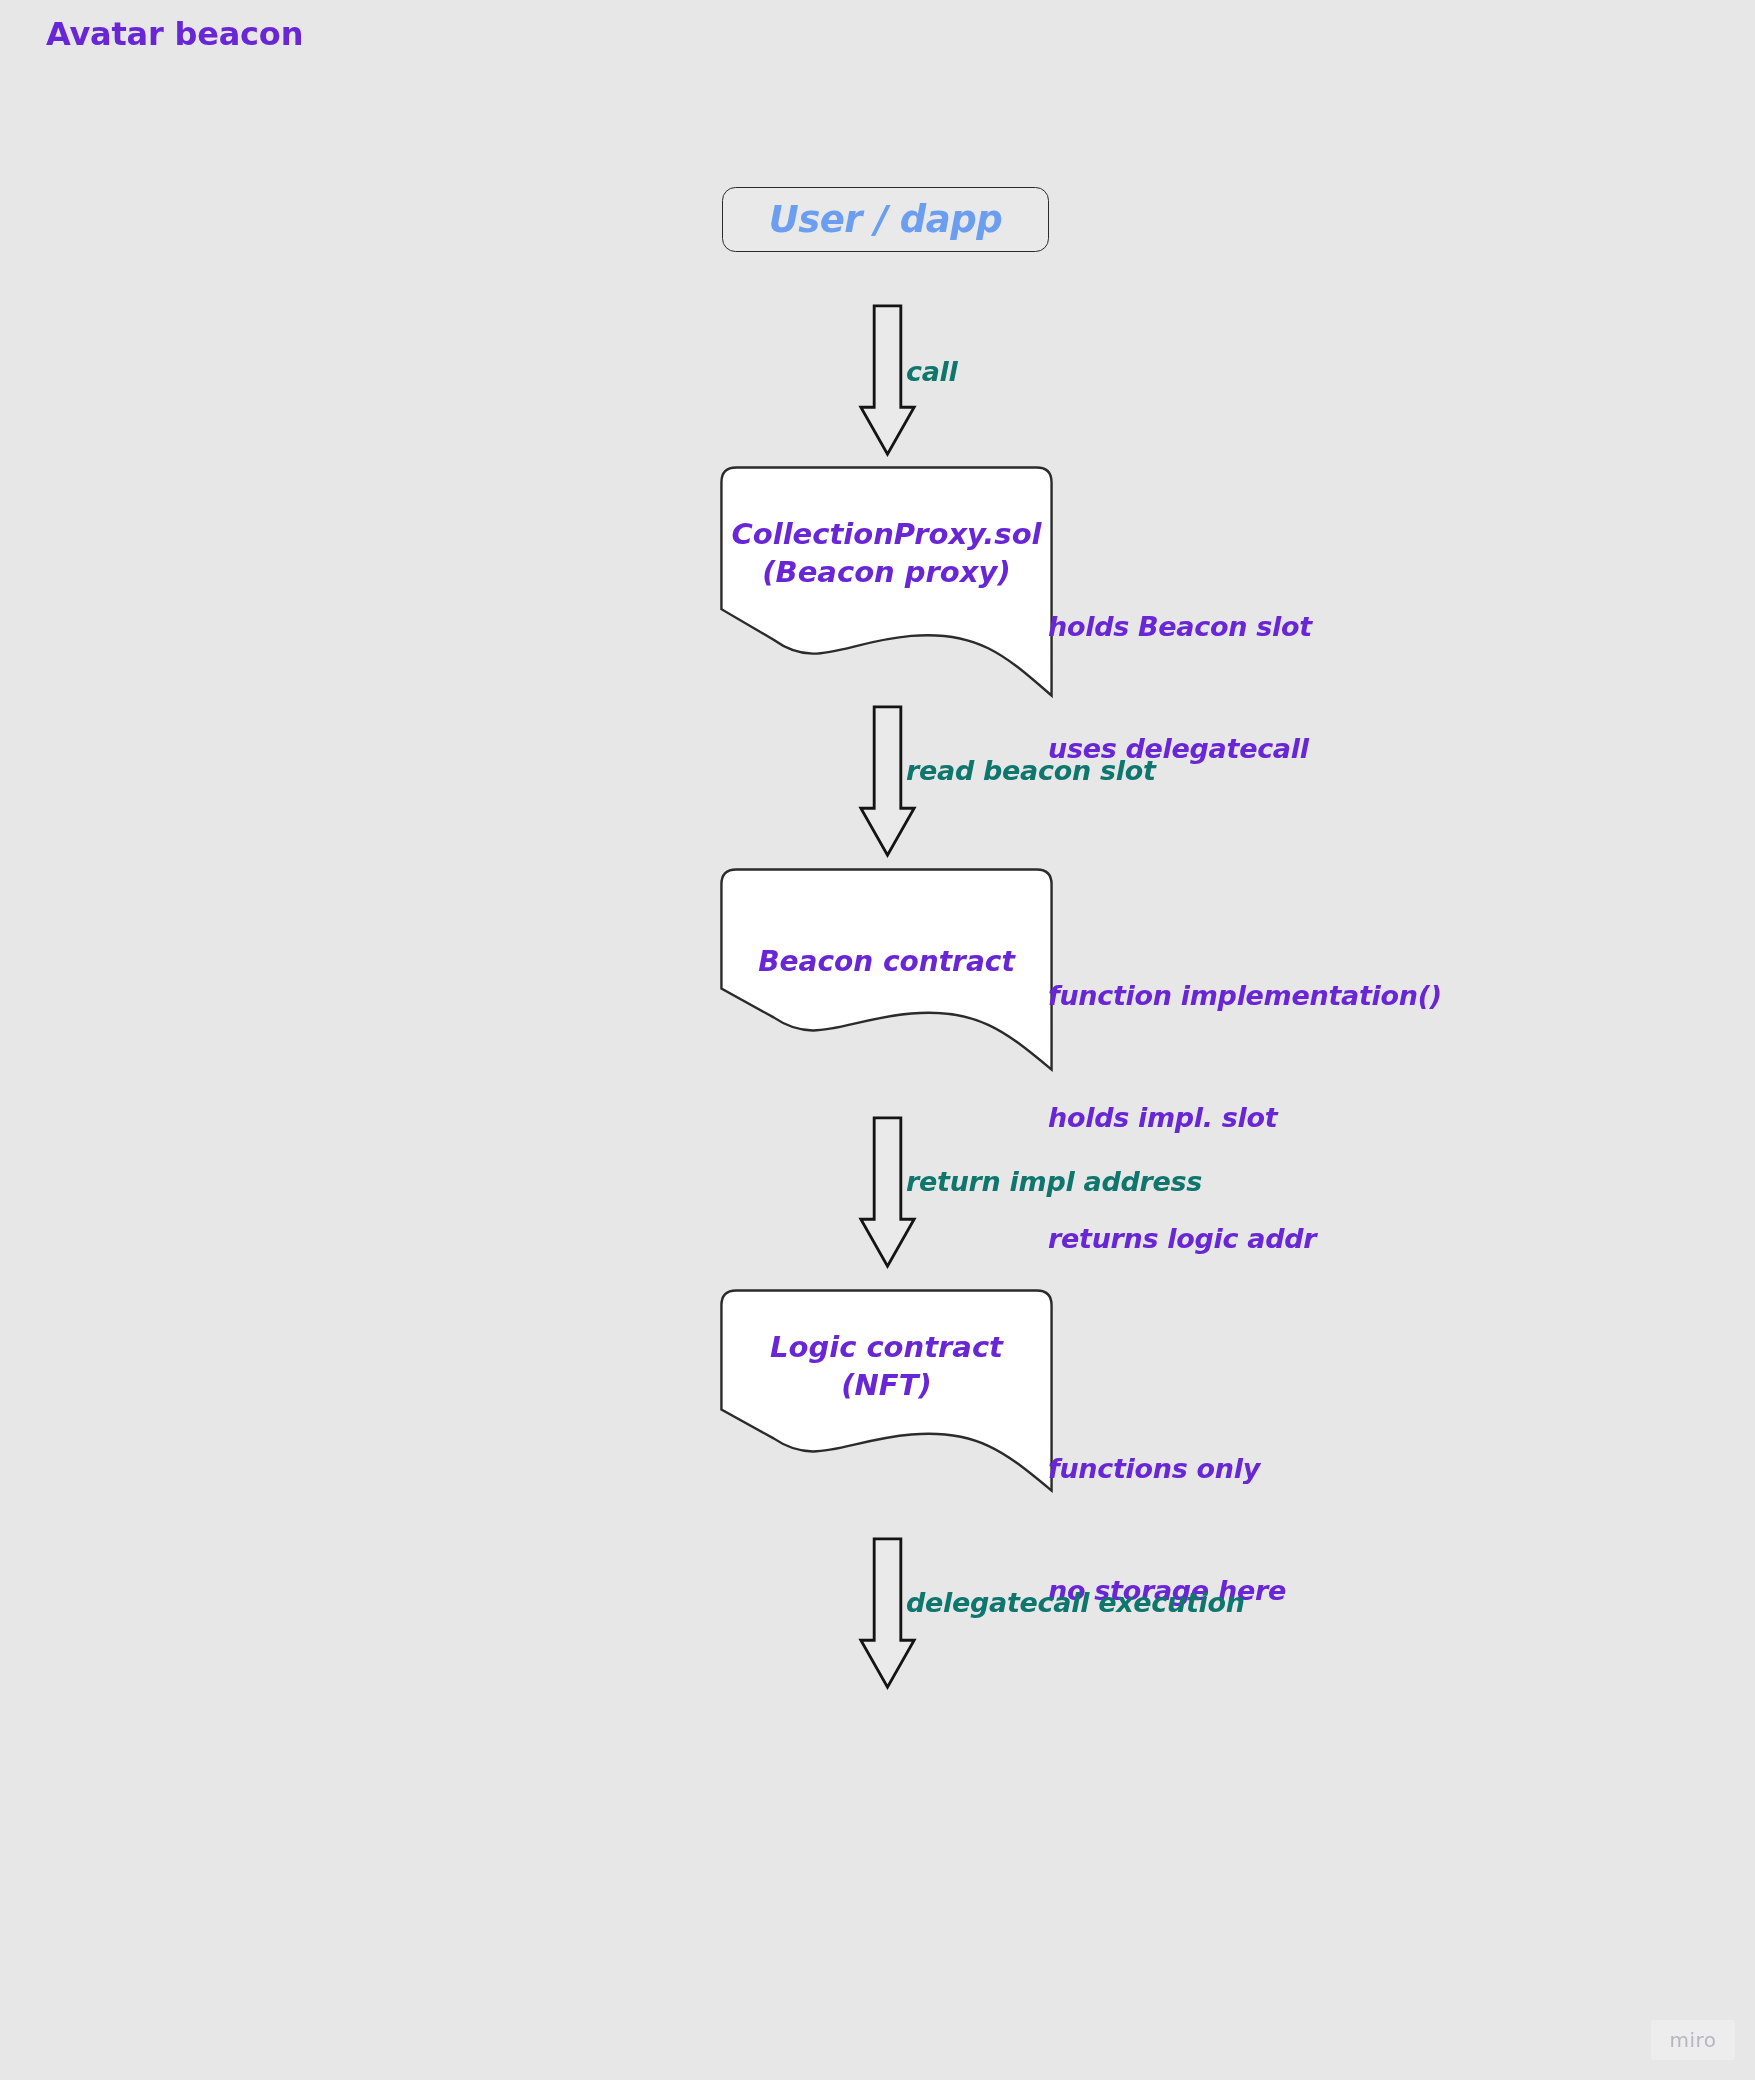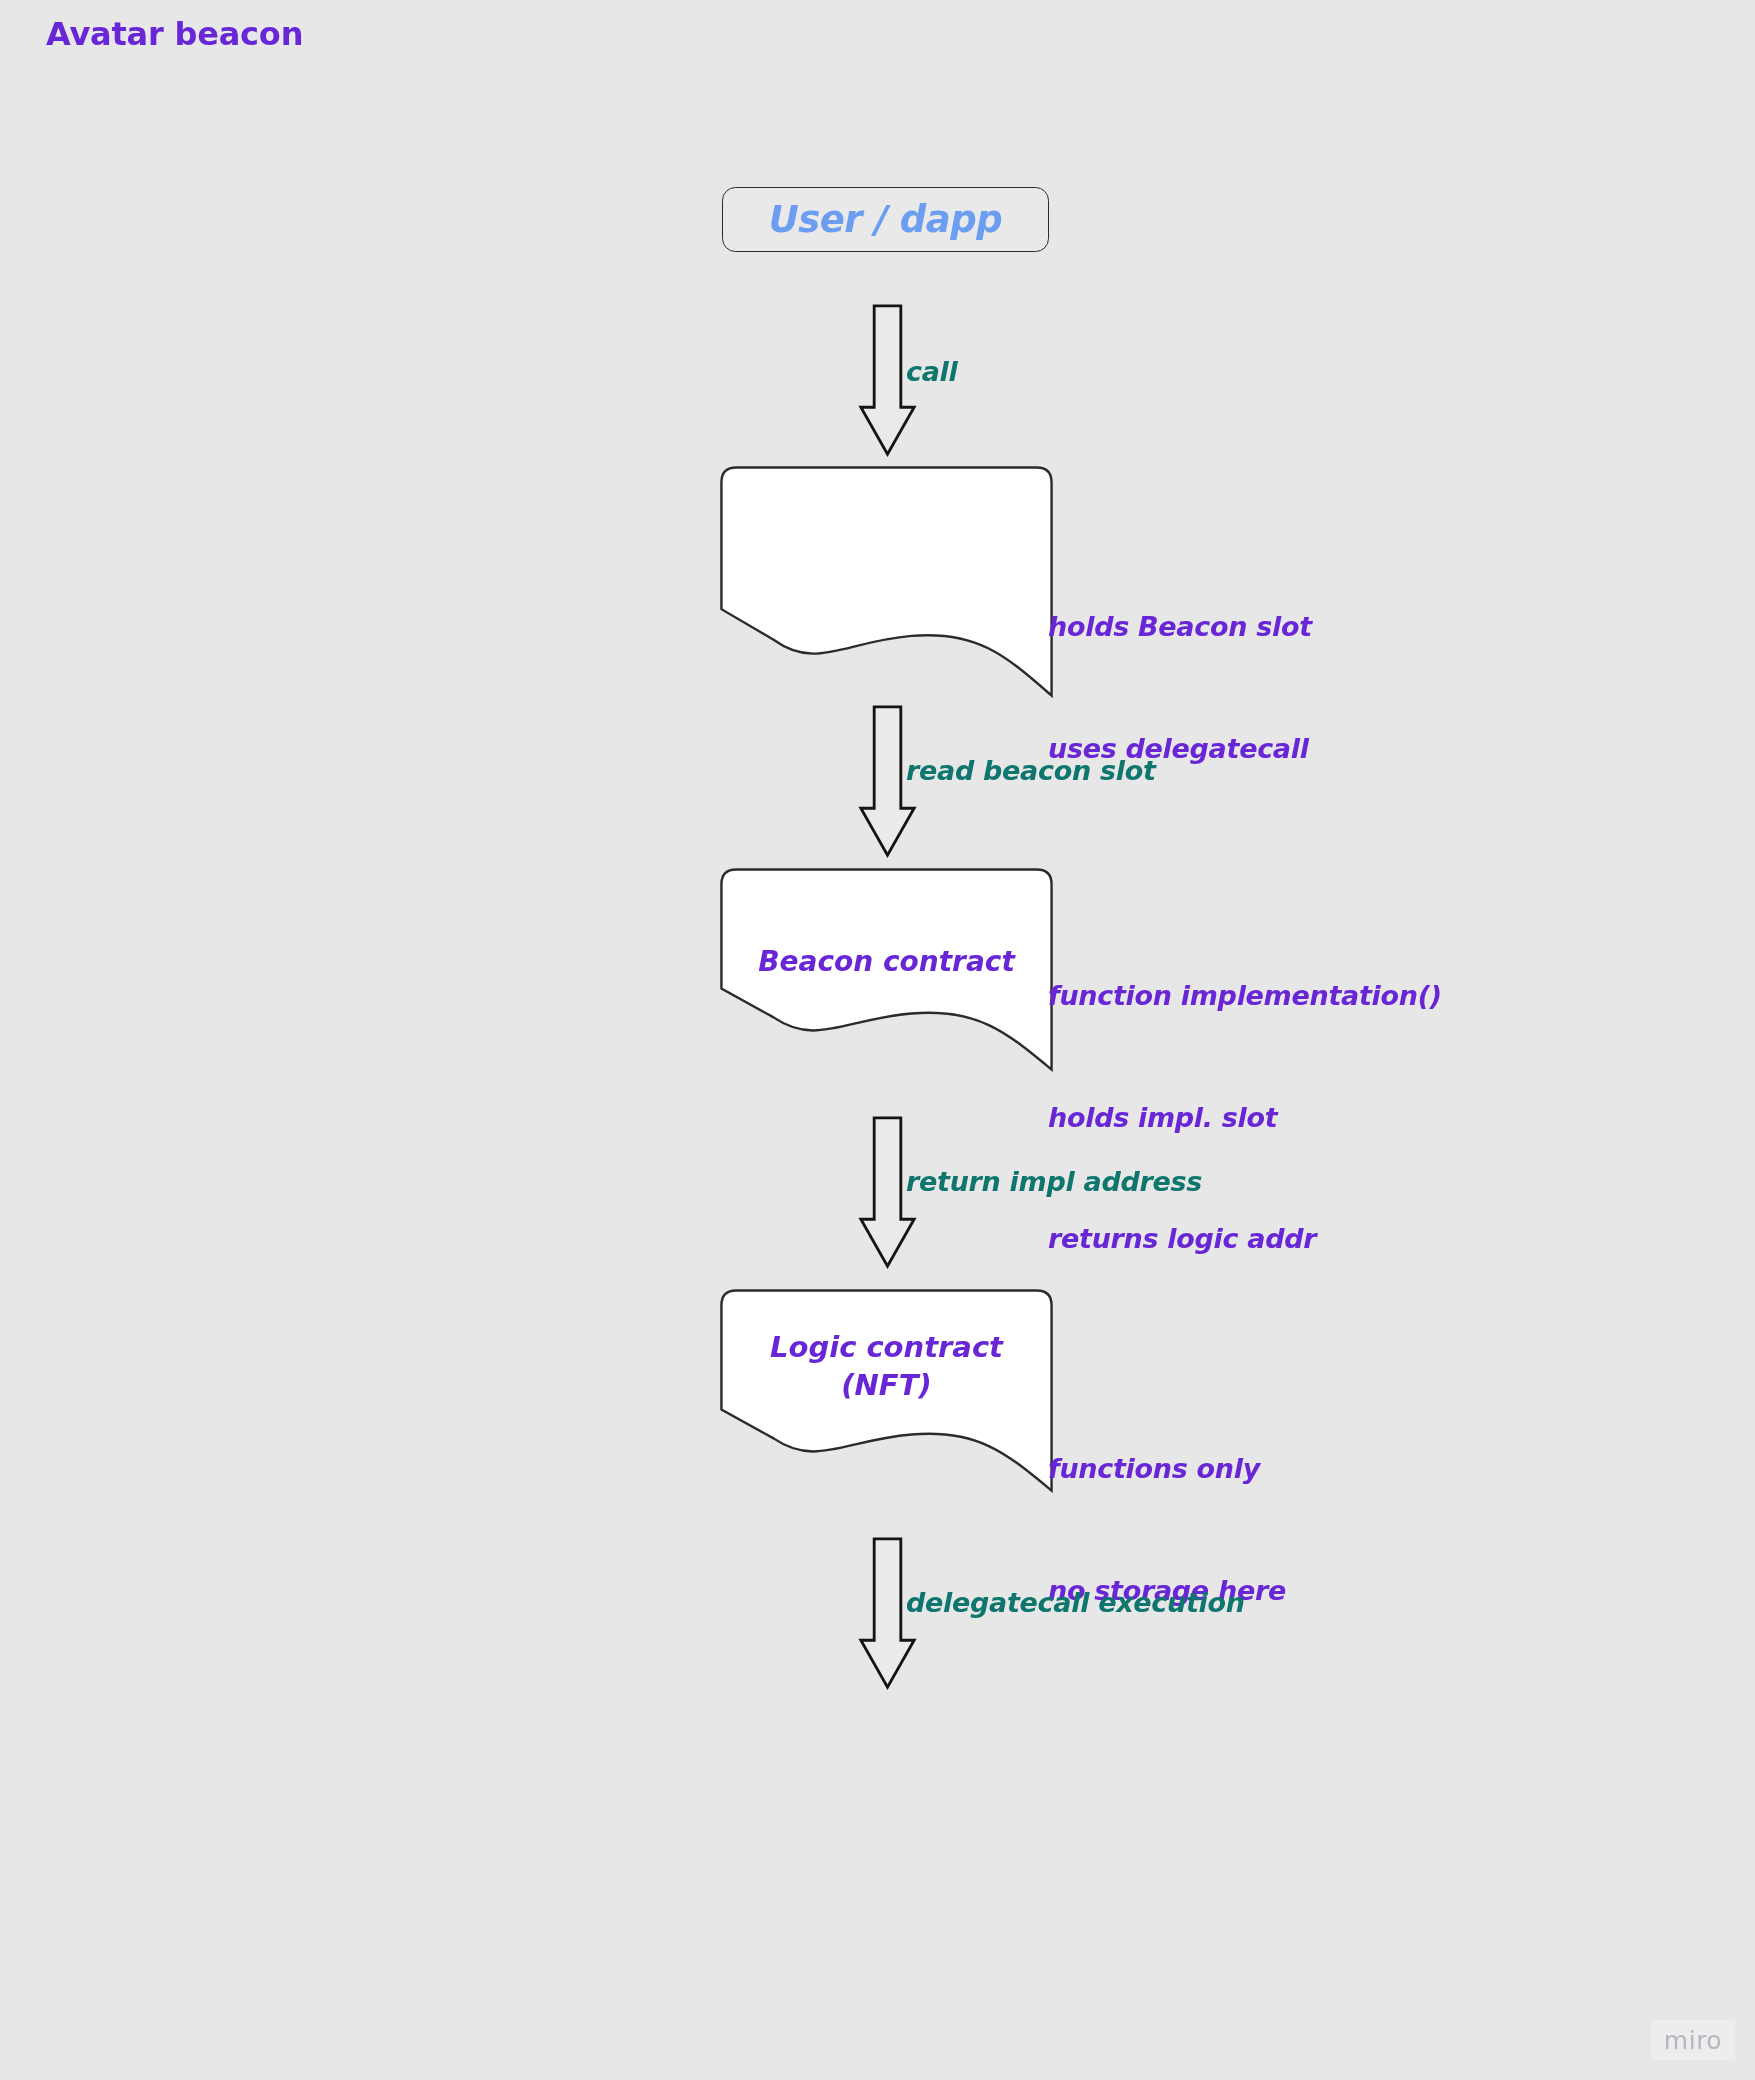--- a/index.html
+++ b/index.html
@@ -140,21 +140,21 @@
     right: 21px;
     bottom: 21px;
     width: 84px;
     height: 40px;
     background: #ededed;
     border-radius: 2.9px;
     display: flex;
     align-items: center;
     justify-content: center;
     font-family: "DejaVu Sans", sans-serif;
-    font-size: 25px;
+    font-size: 20px;
     font-weight: 400;
     color: #b6b6c0;
     letter-spacing: 0.5px;
   }
 </style>
 </head>
 <body style="background: rgb(231, 231, 231);">
 
 <div id="canvas">
 
@@ -172,20 +172,24 @@
   </div>
   <div class="edge-label" style="left:906px; top:356px;">call</div>
 
   <div class="node" style="left:696px; top:466px; width:333px; height:231px;">
     <svg class="doc-svg" viewBox="0 0 348 242" preserveAspectRatio="none">
       <path class="doc-path" d="M 1.5 17 Q 1.5 1.5 17 1.5 L 331 1.5 Q 346.5 1.5 346.5 17 L 346.5 240.5
                C 300 200, 270 172, 200 178
                C 130 184, 100 214, 56 182
                L 1.5 150 Z"></path>
     </svg>
+    <div class="doc-label" style="top:50px; font-size:29px;">
+      <div>CollectionProxy.sol</div>
+      <div>(Beacon proxy)</div>
+    </div>
   </div>
   <div class="annotation" style="left:1048px; top:526px;">
     <div>holds Beacon slot</div>
     <div>uses delegatecall</div>
   </div>
 
   <div class="node" style="left:834px; top:705px; width:59px; height:153px;">
     <svg class="arrow-svg" viewBox="0 0 62 160" preserveAspectRatio="none">
       <path class="arrow-path" d="M 17 2 L 45 2 L 45 108 L 59 108 L 31 157 L 3 108 L 17 108 Z"></path>
     </svg>

